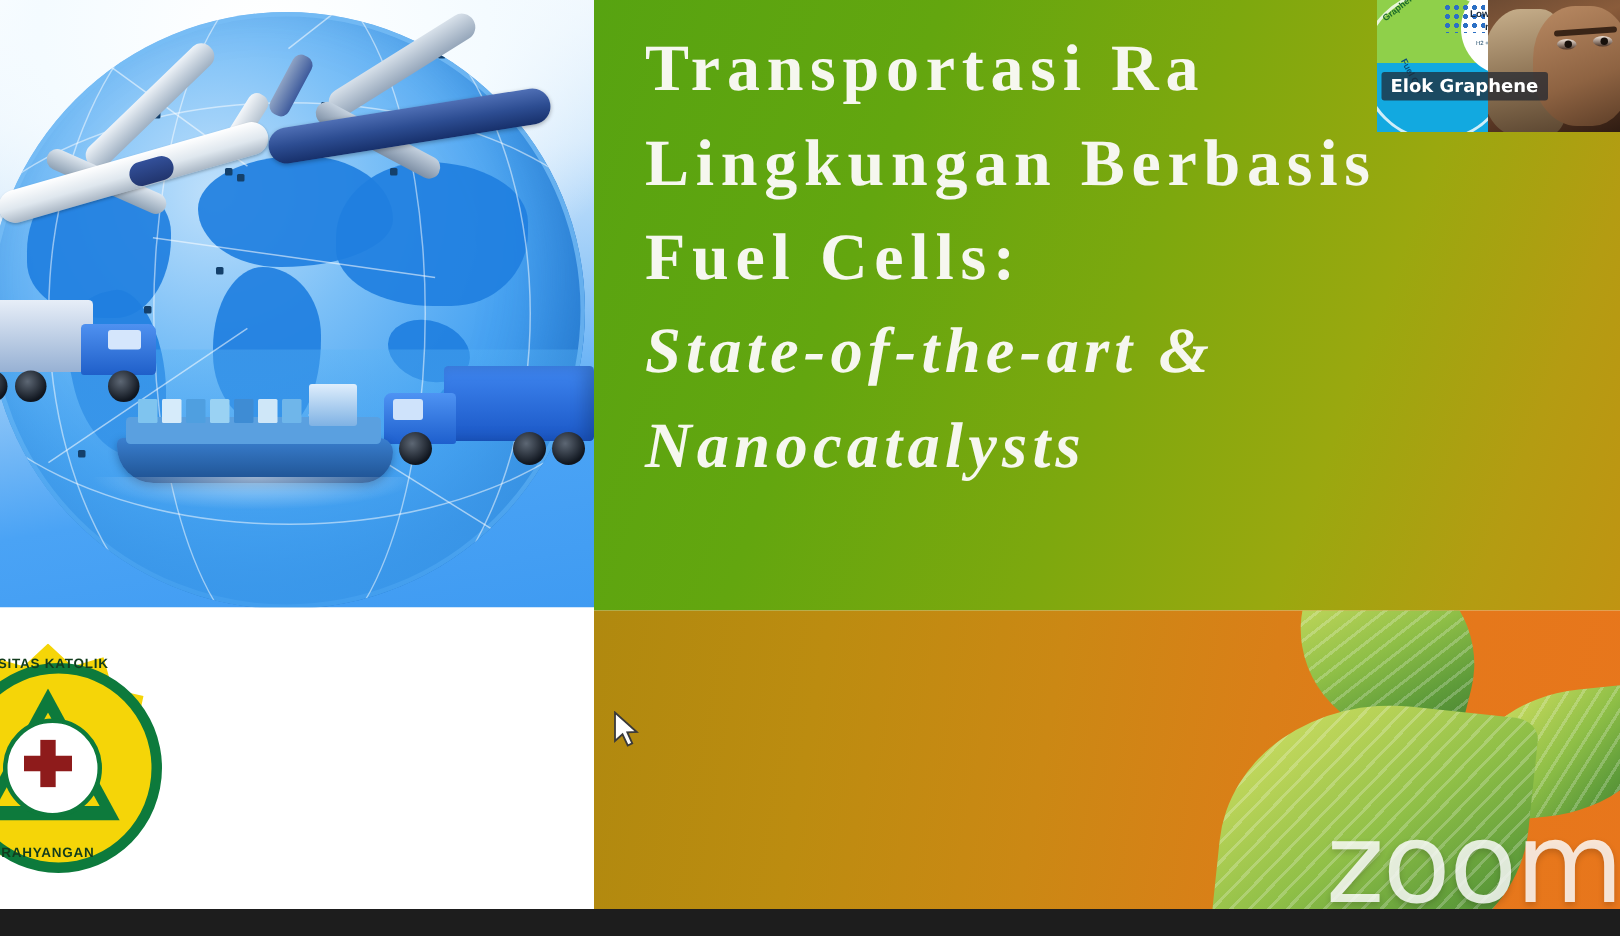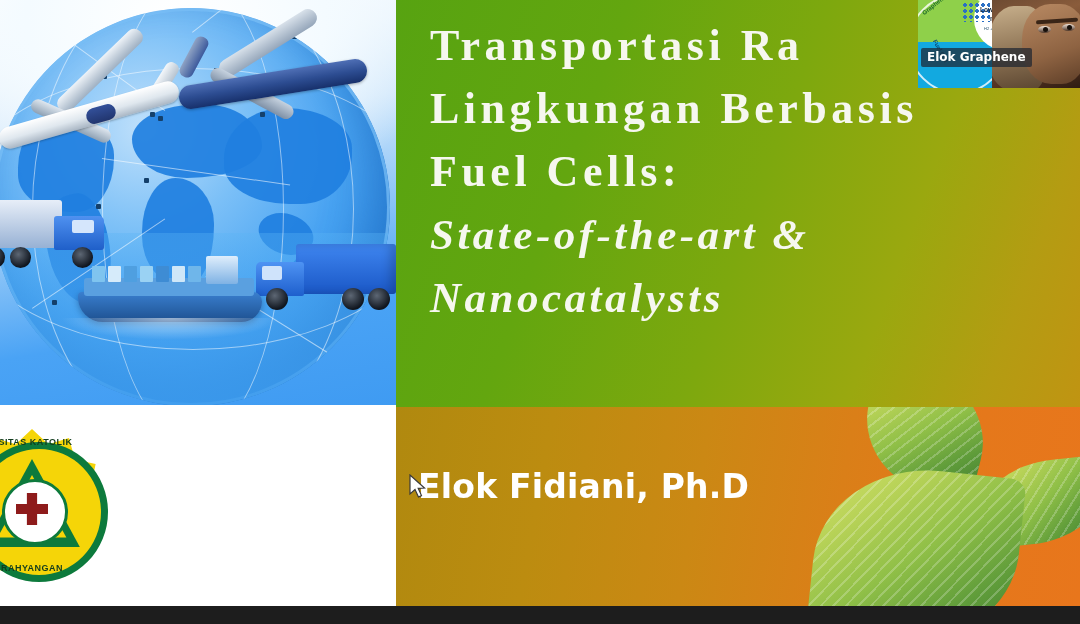--- a/index.html
+++ b/index.html
@@ -288,23 +288,23 @@
     </div>
 
     <div class="rightcol">
 
       <div class="greenpanel"></div>
 
       <div class="orangepanel">
         <div class="leaf leafA"></div>
         <div class="leaf leafB"></div>
         <div class="leaf leafC"></div>
+        <div class="zoomwm">zoom</div>
 
         <div class="presenter">
-          <div class="pname">Elok Fidiani, Ph.D</div>
         </div>
       </div>
 
       <div class="title">
         <div class="tline">Transportasi Ra</div>
         <div class="tline">Lingkungan Berbasis</div>
         <div class="tline">Fuel Cells:</div>
         <div class="tline it">State-of-the-art &amp;</div>
         <div class="tline it">Nanocatalysts</div>
       </div>

